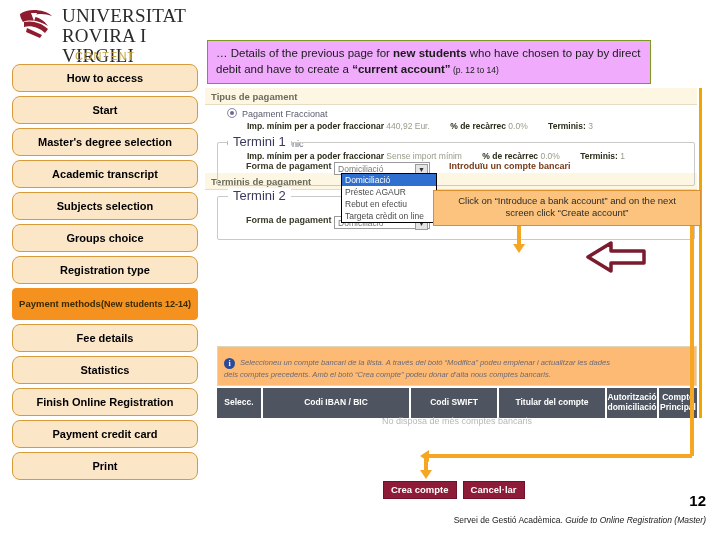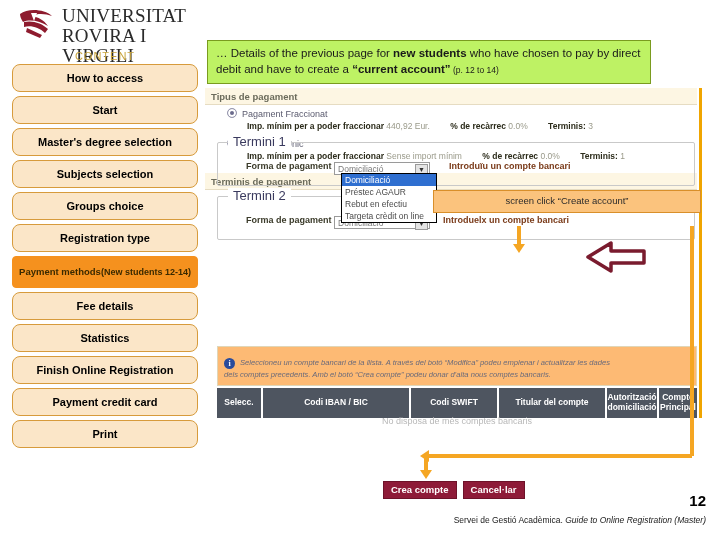--- a/index.html
+++ b/index.html
@@ -33,21 +33,21 @@
   }
   .nav-item.active{
     background:#f5911e;border-color:#f5911e;color:#3a2a00;
     font-size:9.5px;font-weight:bold;border-radius:4px;min-height:32px;
   }
   .nav-item.active .sub{display:block;font-size:9px;font-weight:bold;}
   
   #banner{
     position:absolute;left:207px;top:40px;width:444px;
     box-sizing:border-box;
-    background:#bef264;border:1px solid #7a9b1f;
+    background:#f0abfc;border:1px solid #7a9b1f;
     padding:5px 8px 6px 8px;
     font-size:11.5px;color:#1a1a1a;line-height:1.35;
   }
   #banner b{font-weight:bold;}
   #banner .small{font-size:8.5px;}
   
   #screen{
     position:absolute;left:205px;top:88px;width:500px;height:400px;
     background:#ffffff;
   }
@@ -187,20 +187,23 @@
       <div class="nav-item">
         <span>How to access</span>
       </div>
       <div class="nav-item">
         <span>Start</span>
       </div>
       <div class="nav-item">
         <span>Master's degree selection</span>
       </div>
       <div class="nav-item">
+        <span>Academic transcript</span>
+      </div>
+      <div class="nav-item">
         <span>Subjects selection</span>
       </div>
       <div class="nav-item">
         <span>Groups choice</span>
       </div>
       <div class="nav-item">
         <span>Registration type</span>
       </div>
       <div class="nav-item active">
         <span style="display: block;">Payment methods</span>
@@ -312,20 +315,21 @@
 
   <div id="form-buttons">
     <div class="btn-red">Crea compte</div>
     <div class="btn-red">Cancel·lar</div>
   </div>
 
   <div style="position:absolute;left:494px;top:0;width:3px;height:330px;background:#f0a500;"></div>
 </div>
 
 <div id="callout">
+  <div>Click on “Introduce a bank account” and on the next</div>
   <div>screen click “Create account”</div>
 </div>
 
 <div class="ann-arrow-v" style="left:517px;top:226px;height:20px;"></div>
 <div class="ann-head-down" style="left:513px;top:244px;"></div>
 
 <div class="ann-arrow-v" style="left:690px;top:226px;height:230px;"></div>
 <div class="ann-arrow-h" style="left:424px;top:454px;width:268px;"></div>
 <div class="ann-arrow-v" style="left:424px;top:454px;height:18px;"></div>
 <div class="ann-head-down" style="left:420px;top:470px;"></div>

